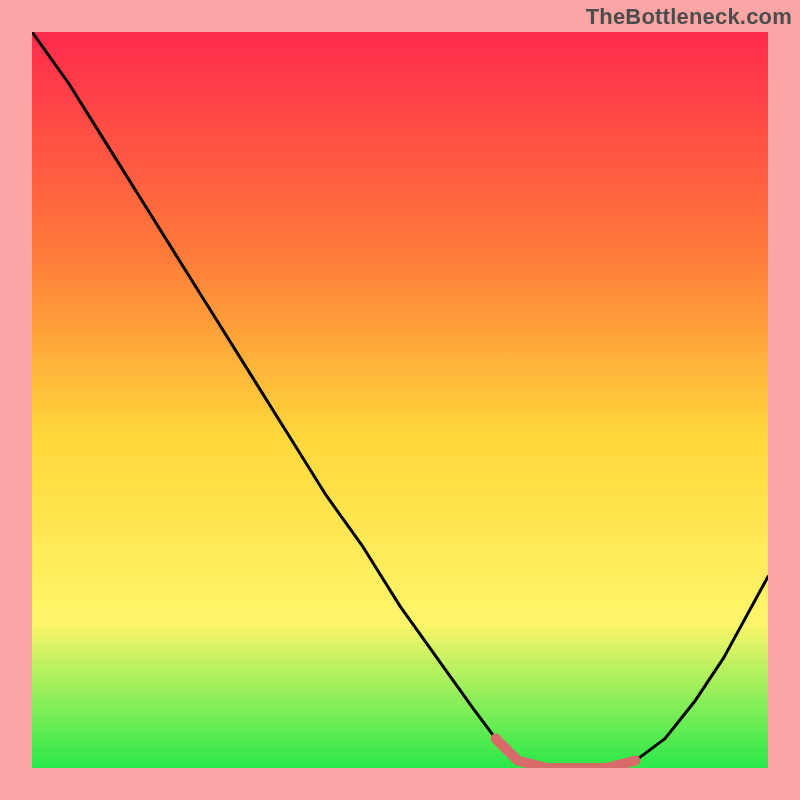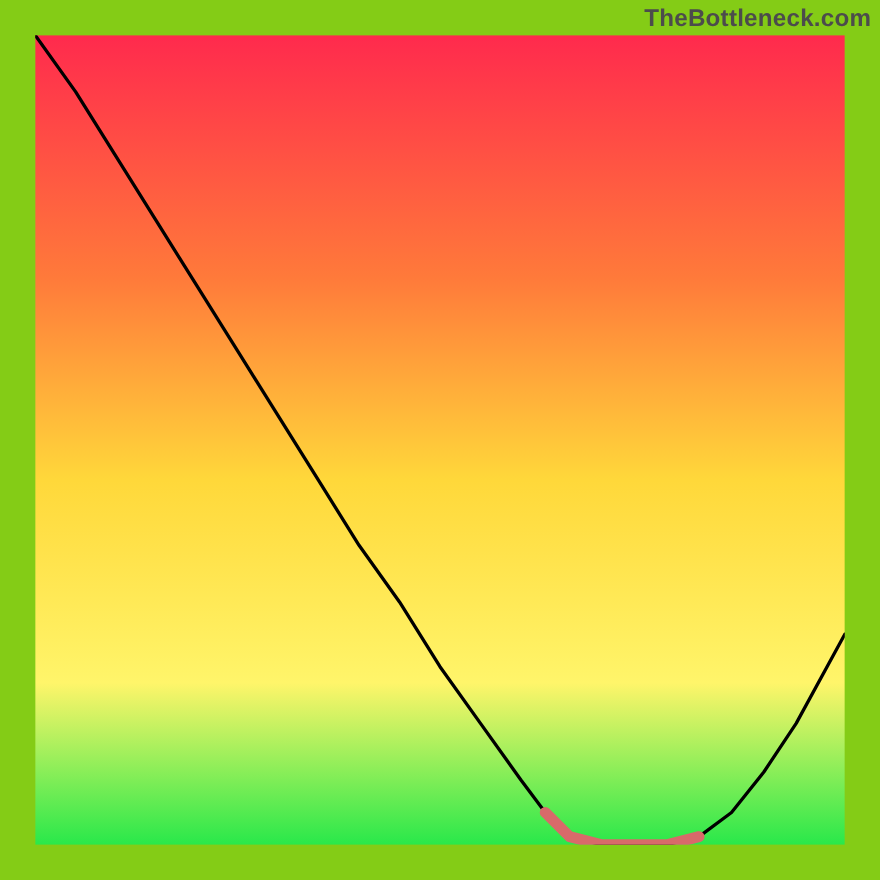--- a/index.html
+++ b/index.html
@@ -1,21 +1,21 @@
 <!DOCTYPE html>
 <html><head>
 <meta charset="utf-8">
 <style>
   * { margin: 0; padding: 0; box-sizing: border-box; }
   html, body { width: 800px; height: 800px; overflow: hidden; background: #000; }
   .frame {
     position: relative;
     width: 800px;
     height: 800px;
-    background: #84cc16;
+    background: #fca5a5;
   }
   .watermark {
     position: absolute;
     top: 4px;
     right: 8px;
     color: #4c4c4c;
     font-family: Arial, Helvetica, sans-serif;
     font-size: 22px;
     font-weight: bold;
     letter-spacing: 0.2px;

